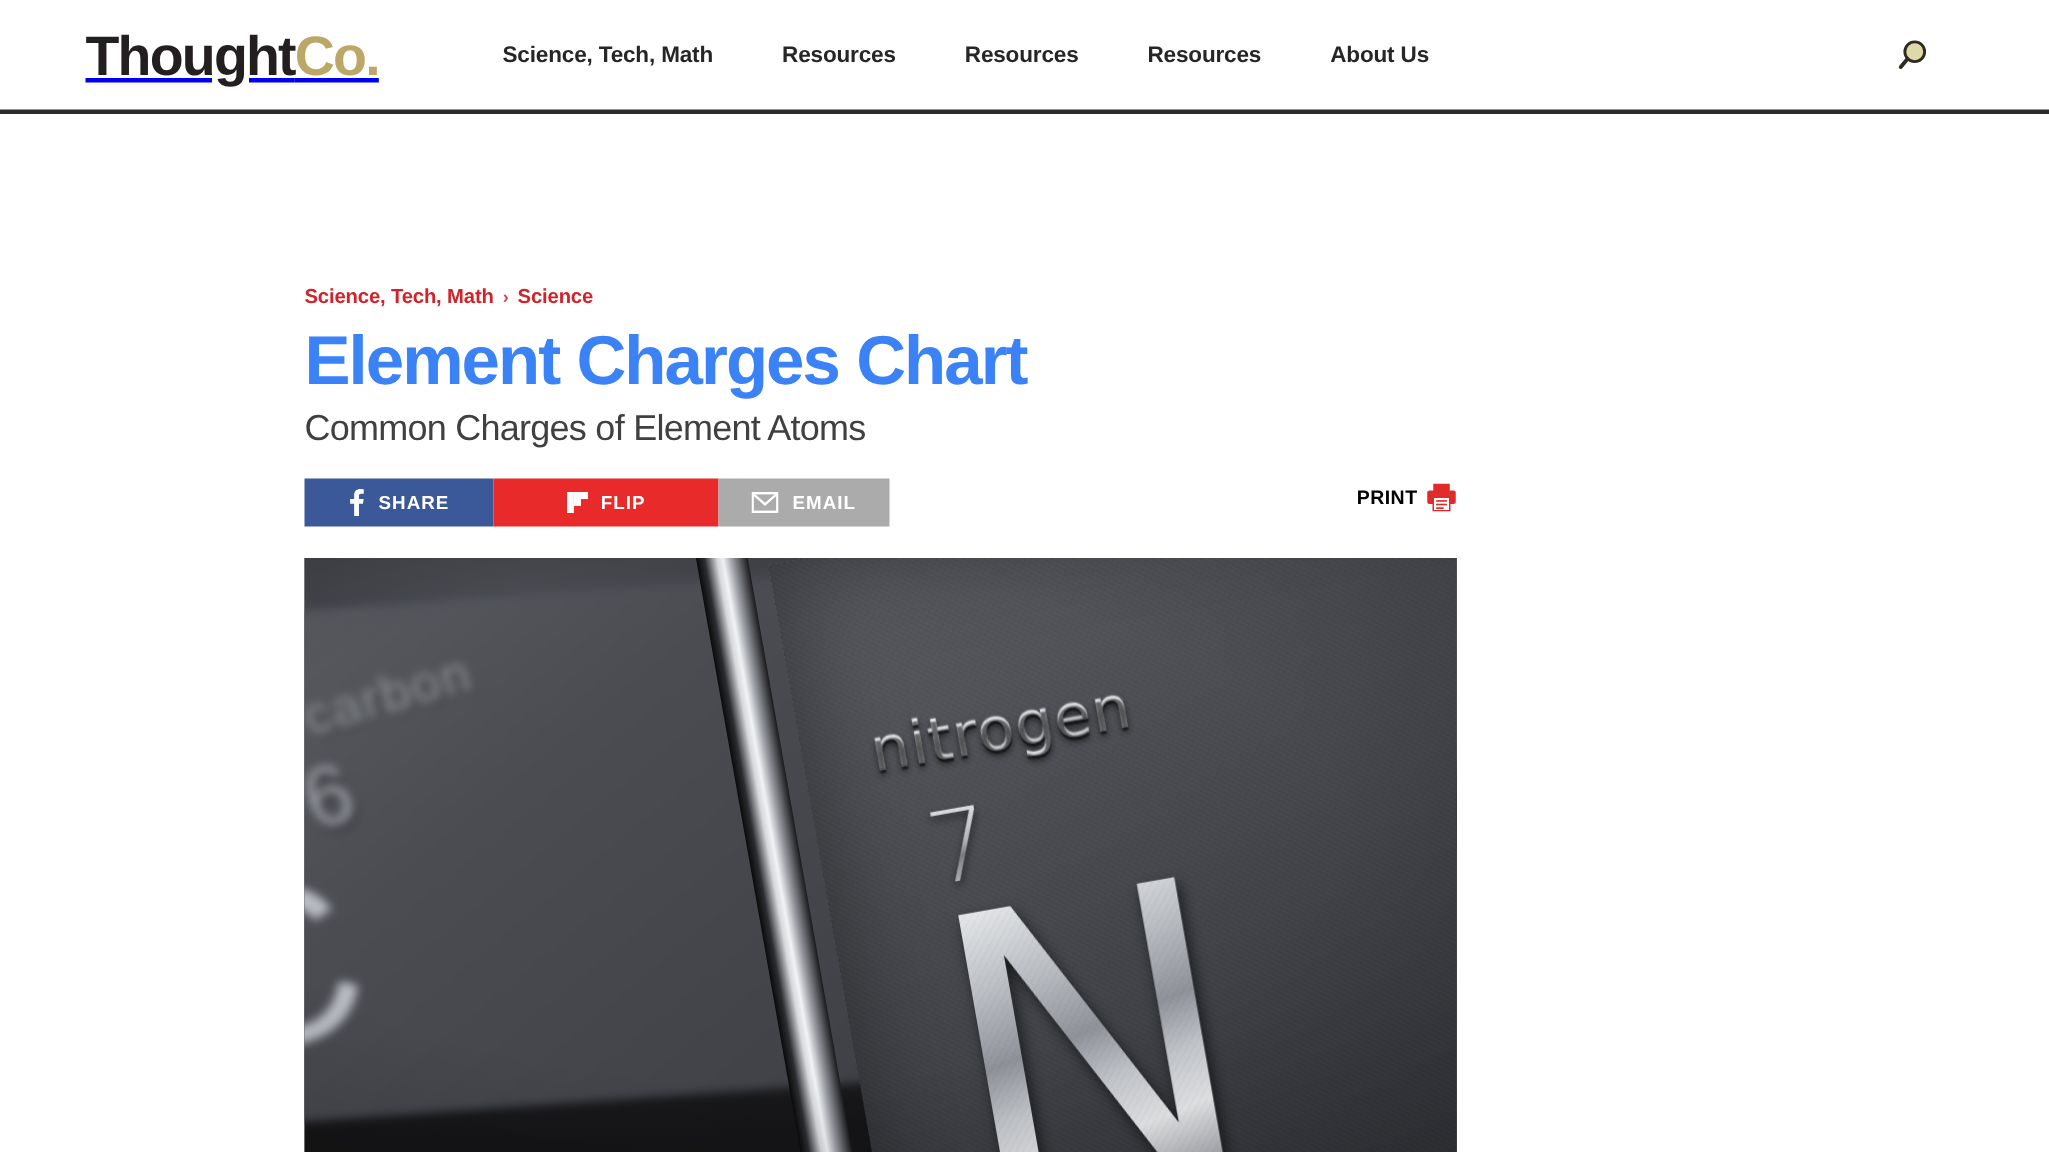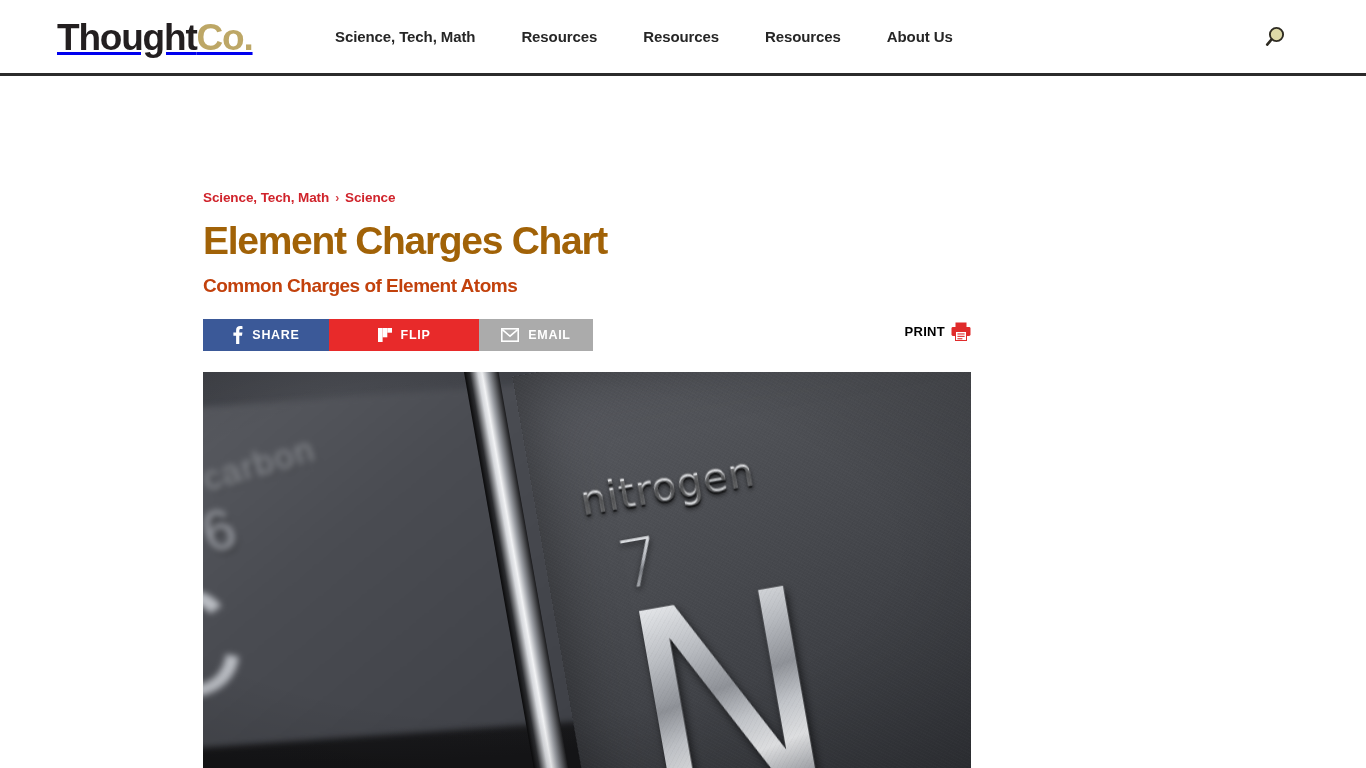--- a/index.html
+++ b/index.html
@@ -73,28 +73,28 @@
     display:flex; align-items:center;
     gap:0;
   }
   .breadcrumb a{ color:#d0232b; text-decoration:none; }
   .bc-sep{
     color:#d0232b; margin:0 6px;
     font-size:12px; opacity:.85;
   }
 
   .page-title{
-    font-size:39px; font-weight:700;
-    color:#a16207; letter-spacing:-1.3px;
+    font-size:46px; font-weight:700;
+    color:#3b82f6; letter-spacing:-1.3px;
     line-height:53px;
     margin-bottom:6px;
   }
   .page-subtitle{
-    font-size:19px; font-weight:700;
-    color:#c2410c; letter-spacing:-0.5px;
+    font-size:24px; font-weight:400;
+    color:#404040; letter-spacing:-0.5px;
     line-height:26px;
     margin-bottom:20px;
   }
 
   
   .share-row{
     position:relative;
     height:32px;
     margin-bottom:21px;
   }

